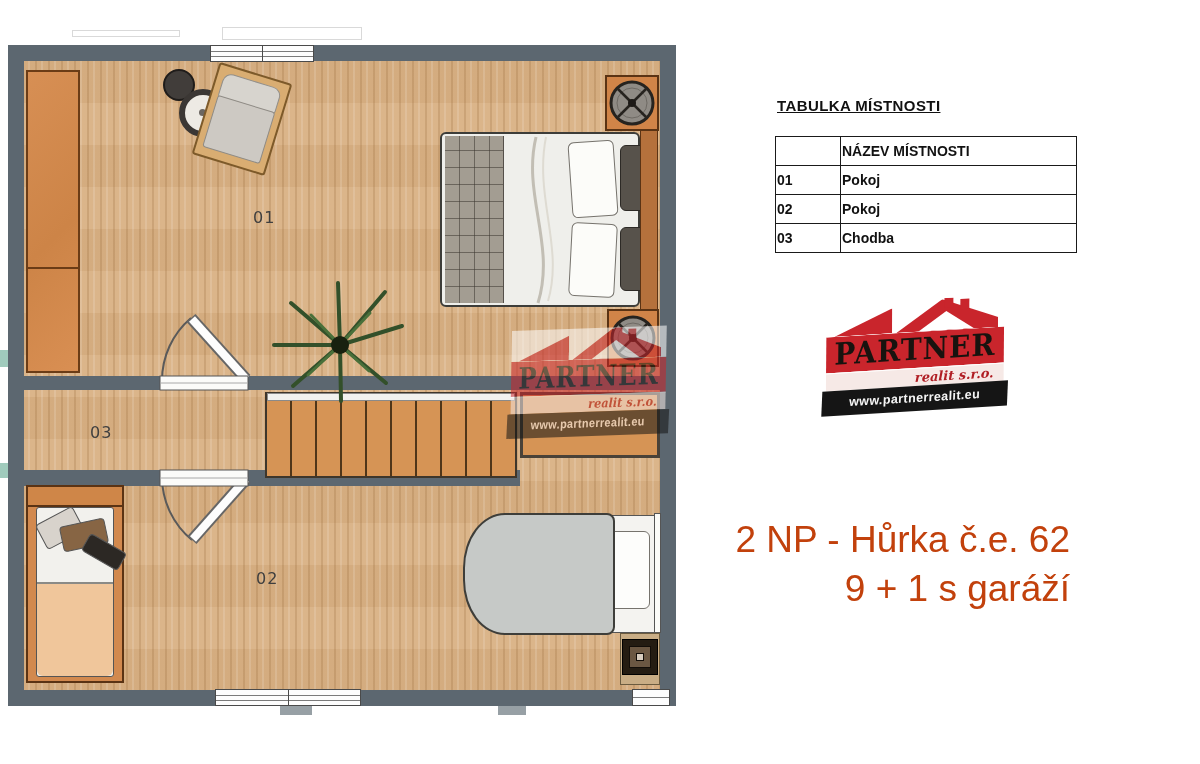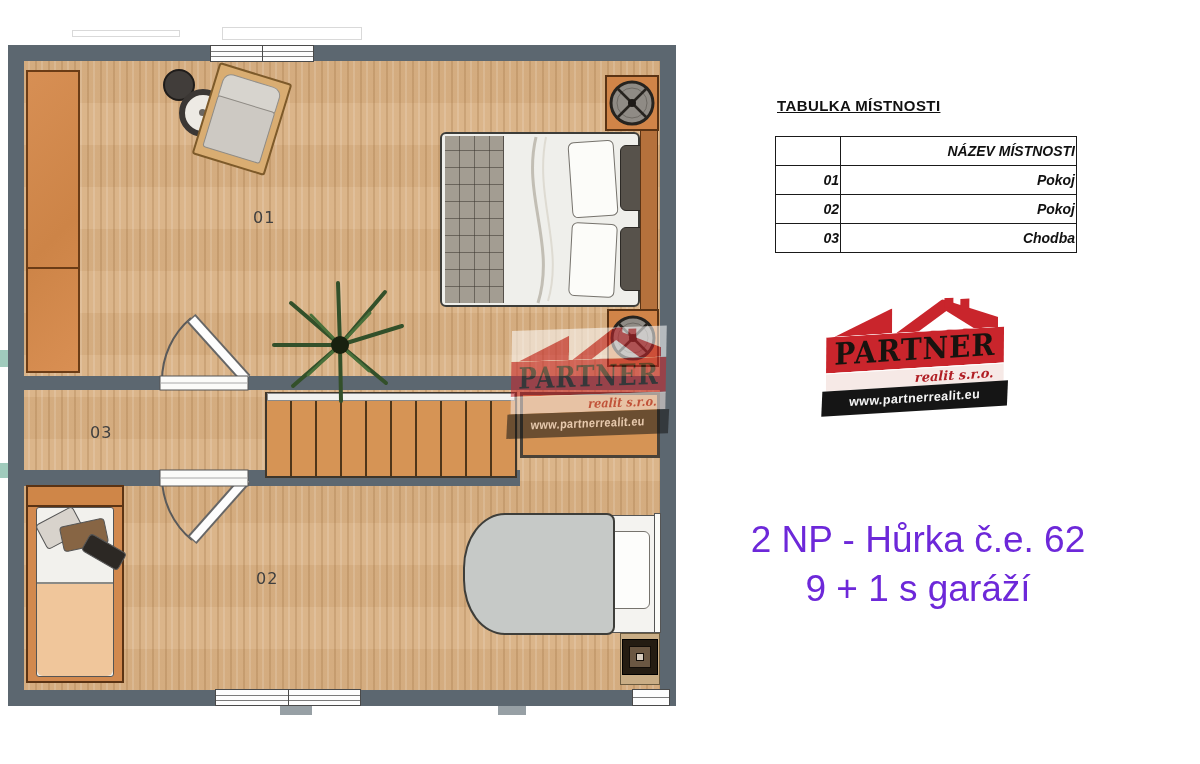--- a/index.html
+++ b/index.html
@@ -133,26 +133,26 @@
               color:#18130f;letter-spacing:1px;display:inline-block;transform:scaleY(1.08);}
   .logo-script{height:18px;background:#f6e9e6;border-top:1px solid #fff;text-align:right;padding-right:10px;box-sizing:border-box;
                font-family:"DejaVu Serif",serif;font-style:italic;font-weight:bold;font-size:13px;line-height:17px;color:#b01e24;}
   .logo-black{height:25px;margin:0 -4px;background:#151515;color:#f5f5f5;text-align:center;
               font-size:12.5px;font-weight:bold;line-height:25px;letter-spacing:.4px;transform:skewX(-2deg);}
 
   
   .tbl-title{position:absolute;left:777px;top:97px;font-size:15px;font-weight:bold;color:#111;
              text-decoration:underline;letter-spacing:.4px;}
   .rooms-table{position:absolute;left:775px;top:136px;width:302px;border-collapse:collapse;}
-  .rooms-table td{border:1px solid #1a1a1a;height:26px;text-align:right;vertical-align:middle;
-                  font-size:14px;font-weight:bold;color:#111;font-style:italic;}
+  .rooms-table td{border:1px solid #1a1a1a;height:26px;text-align:left;vertical-align:middle;
+                  font-size:14px;font-weight:bold;color:#111;}
   .rooms-table td.c1{width:62px;}
 
-  .caption{position:absolute;left:728px;top:515px;width:380px;text-align:center;
-           color:#6d28d9;font-size:37px;line-height:49px;font-weight:400;}
+  .caption{position:absolute;left:690px;top:515px;width:380px;text-align:right;
+           color:#c2410c;font-size:37px;line-height:49px;font-weight:400;}
 </style>
 </head>
 <body>
 
 <div class="canvas">
 
   <div class="sill sill-1 abs"></div>
   <div class="sill sill-2 abs"></div>
   <div class="stub stub-1 abs"></div>
   <div class="stub stub-2 abs"></div>

